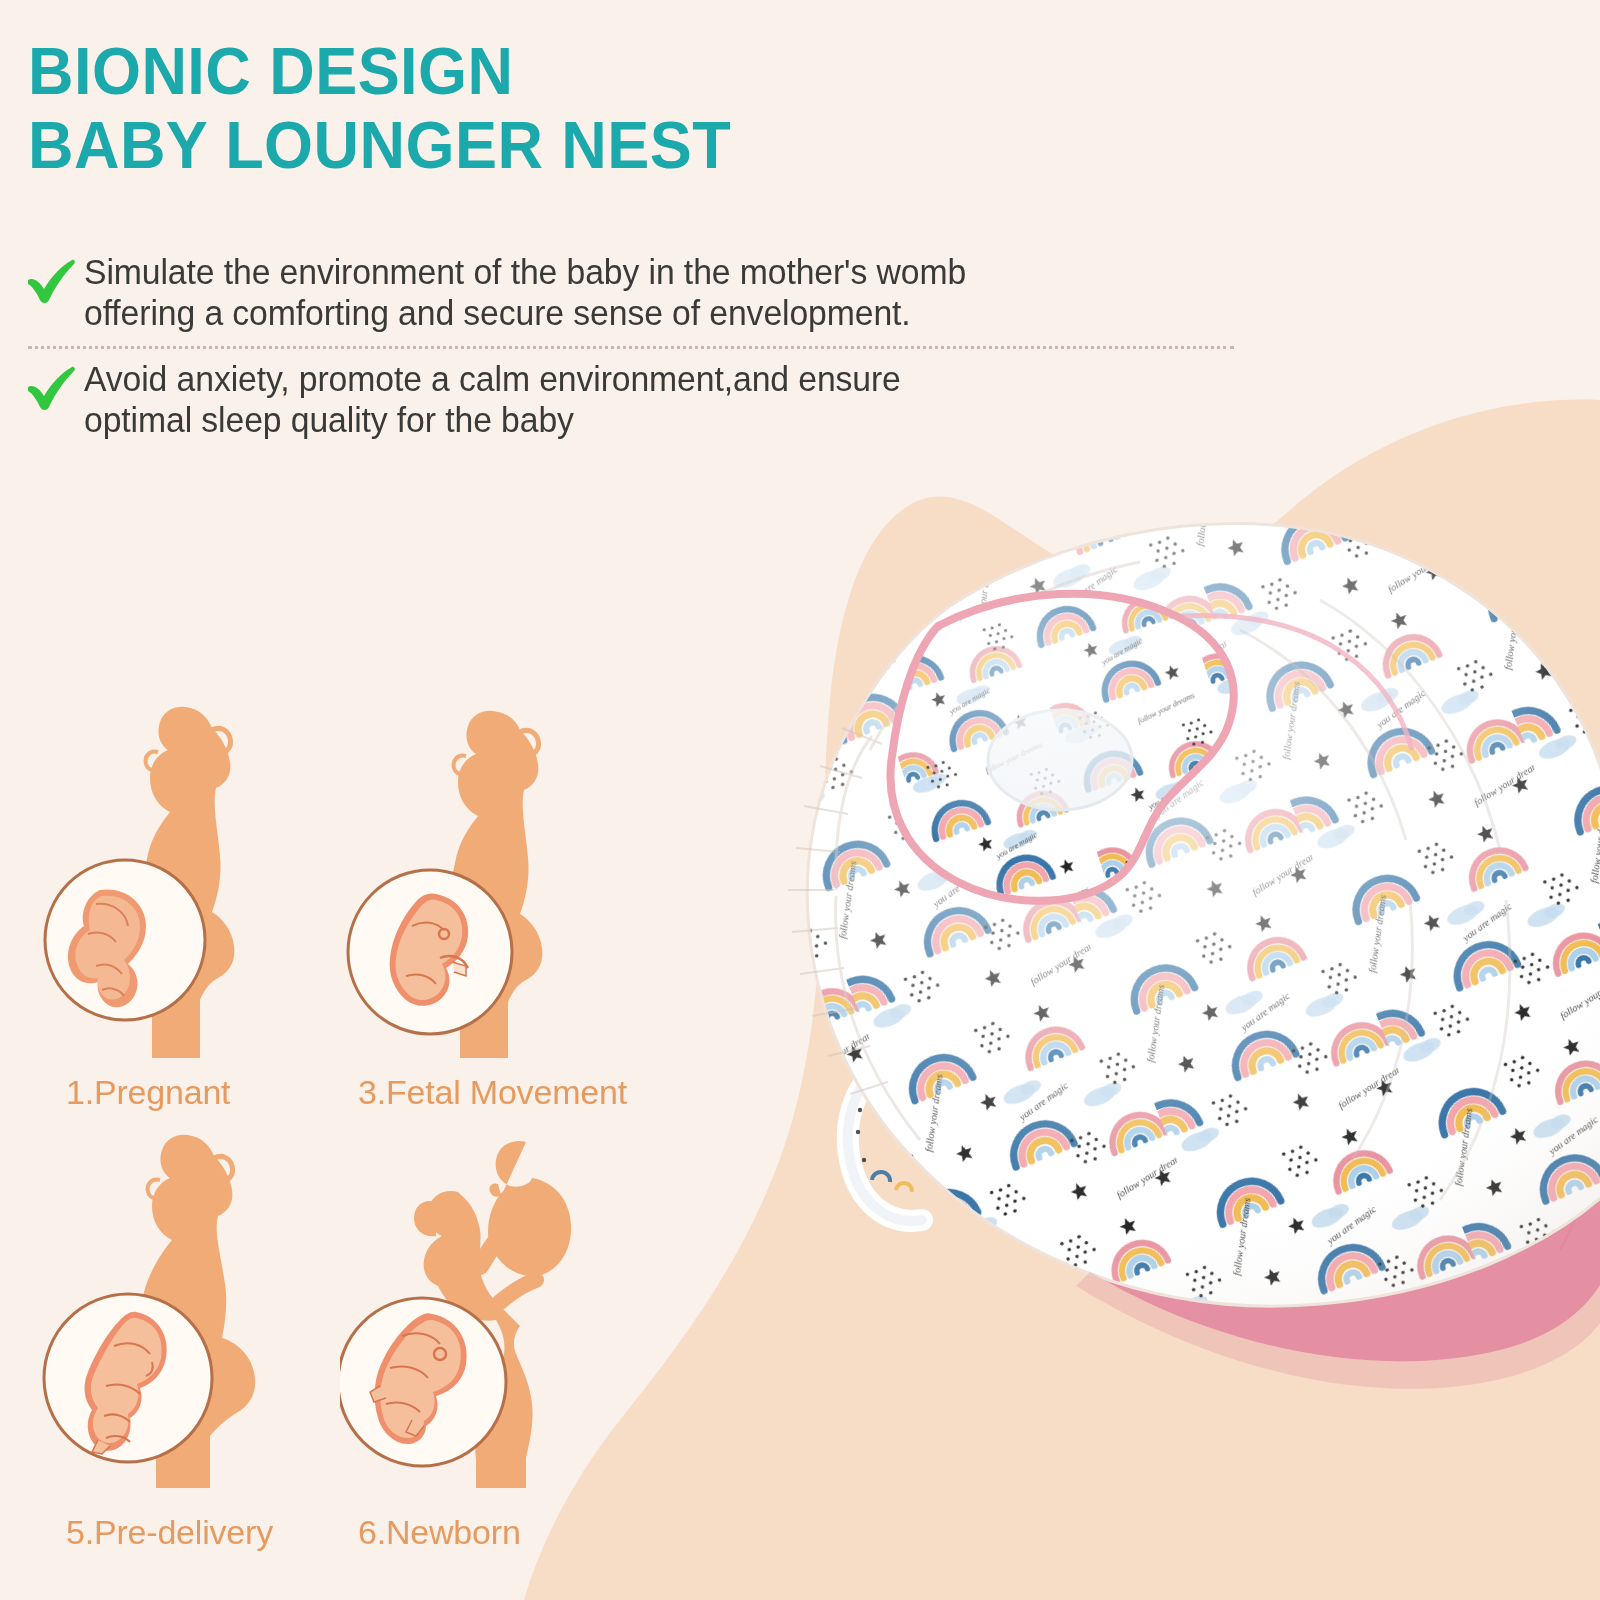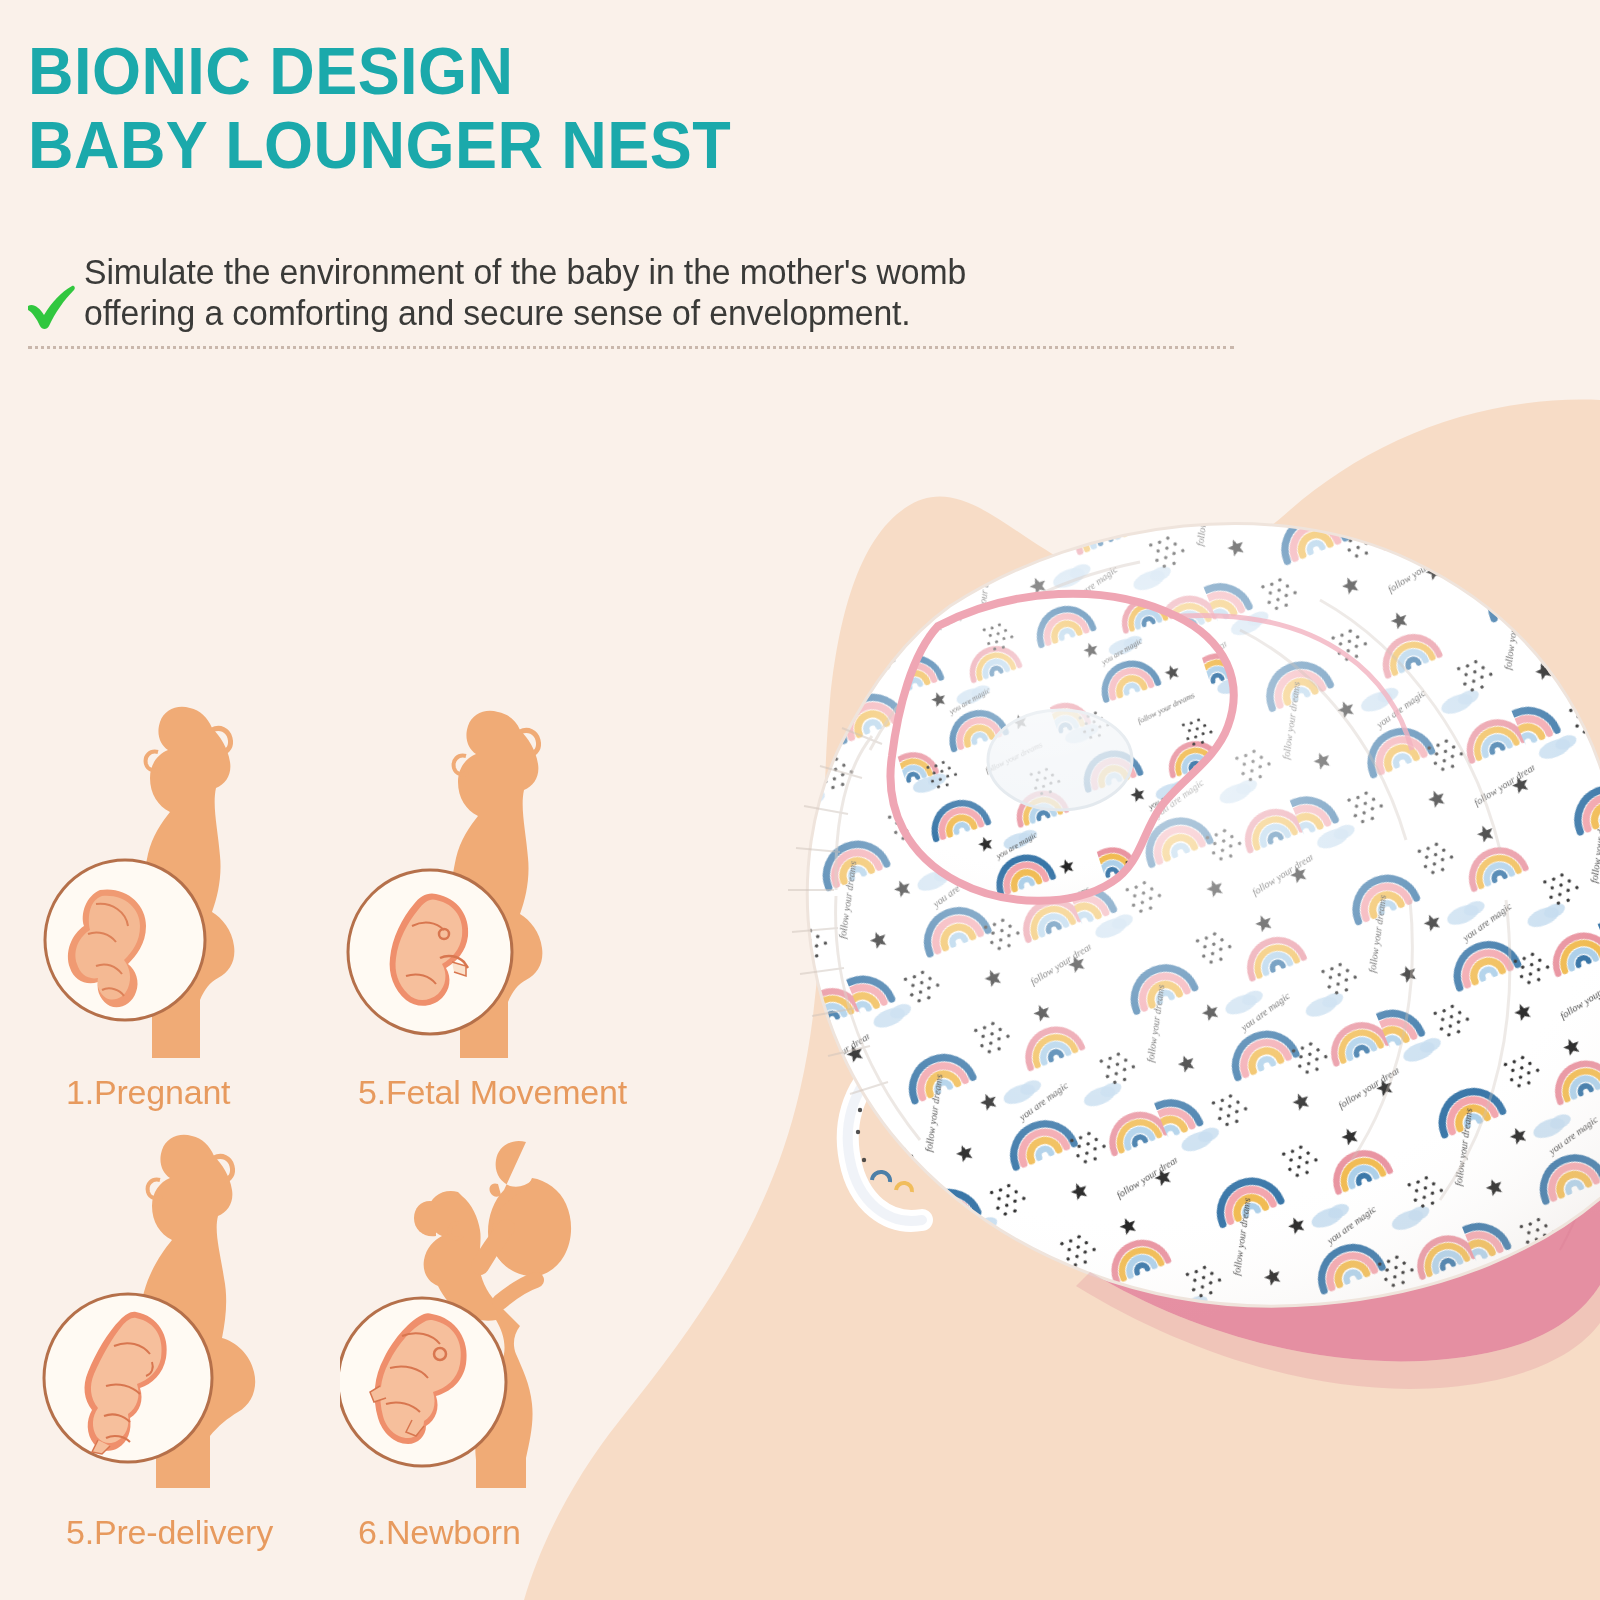--- a/index.html
+++ b/index.html
@@ -24,21 +24,21 @@
     line-height:74px;
     letter-spacing:0.5px;
     font-stretch:condensed;
     transform:scaleX(0.94);
     transform-origin:left center;
     white-space:nowrap;
   }
 
   
   .bullets { position:absolute; left:24px; top:252px; width:1300px; }
-  .bullet-row { display:flex; align-items:flex-end; }
+  .bullet-row { display:flex; align-items:flex-start; }
   .check {
     width:54px; min-width:54px; height:56px;
     display:flex; align-items:center; justify-content:center;
     margin-right:6px;
   }
   .check svg { display:block; }
   .bullet-text {
     color:#3a3a38;
     font-size:35.5px;
     line-height:41px;
@@ -110,20 +110,33 @@
         </svg>
       </span>
       <span class="bullet-text">
         <span>Simulate the environment of the baby in the mother's womb</span><br>
         <span>offering a comforting and secure sense of envelopment.</span>
       </span>
     </div>
 
     <div class="divider"></div>
 
+    <div class="bullet-row">
+      <span class="check">
+        <svg width="52" height="50" viewBox="0 0 52 50">
+          <path d="M3 25 C8 22, 14 26, 19 34 C27 21, 36 11, 47 5
+                   C49 4, 51 7, 49 9 C39 19, 30 32, 24 45
+                   C22 49, 17 49, 15 45 C12 38, 7 31, 3 29 Z" fill="#31c73f"></path>
+        </svg>
+      </span>
+      <span class="bullet-text">
+        <span>Avoid anxiety, promote a calm environment,and ensure</span><br>
+        <span>optimal sleep quality for the baby</span>
+      </span>
+    </div>
   </div>
 
   <div class="stages">
 
     <div class="stage-row">
 
       <div class="stage stage-1">
         <svg class="stage-art" viewBox="0 0 300 370">
           <g>
             <path d="M150 18 C137 14, 124 20, 120 32 C116 44, 120 55, 128 60
@@ -206,21 +219,21 @@
                      C58 294, 54 282, 56 268
                      C58 250, 68 232, 78 220
                      C84 212, 90 208, 96 210 Z" fill="#f6bf9c"></path>
             <circle cx="104" cy="244" r="5" fill="none" stroke="#d8764f" stroke-width="2.5"></circle>
             <path d="M100 268 C108 264, 118 266, 124 272 L128 278" fill="none" stroke="#d8764f" stroke-width="2.5"></path>
             <path d="M112 272 L126 276 L126 286 L114 282" fill="#fbe1cb" stroke="#d8764f" stroke-width="1.5"></path>
             <path d="M72 236 C84 230, 96 232, 104 240" fill="none" stroke="#d8764f" stroke-width="2"></path>
             <path d="M66 286 C78 282, 90 286, 96 294" fill="none" stroke="#d8764f" stroke-width="2"></path>
           </g>
         </svg>
-        <div class="stage-label">5.Fetal Movement</div>
+        <div class="stage-label">3.Fetal Movement</div>
       </div>
     </div>
 
     <div class="stage-row">
 
       <div class="stage stage-3 tall">
         <svg class="stage-art" viewBox="0 0 300 370">
           <g>
             <path d="M152 16 C139 12, 126 18, 122 30 C118 42, 122 53, 130 58
                      C120 62, 112 72, 112 86 C112 102, 120 114, 132 120

